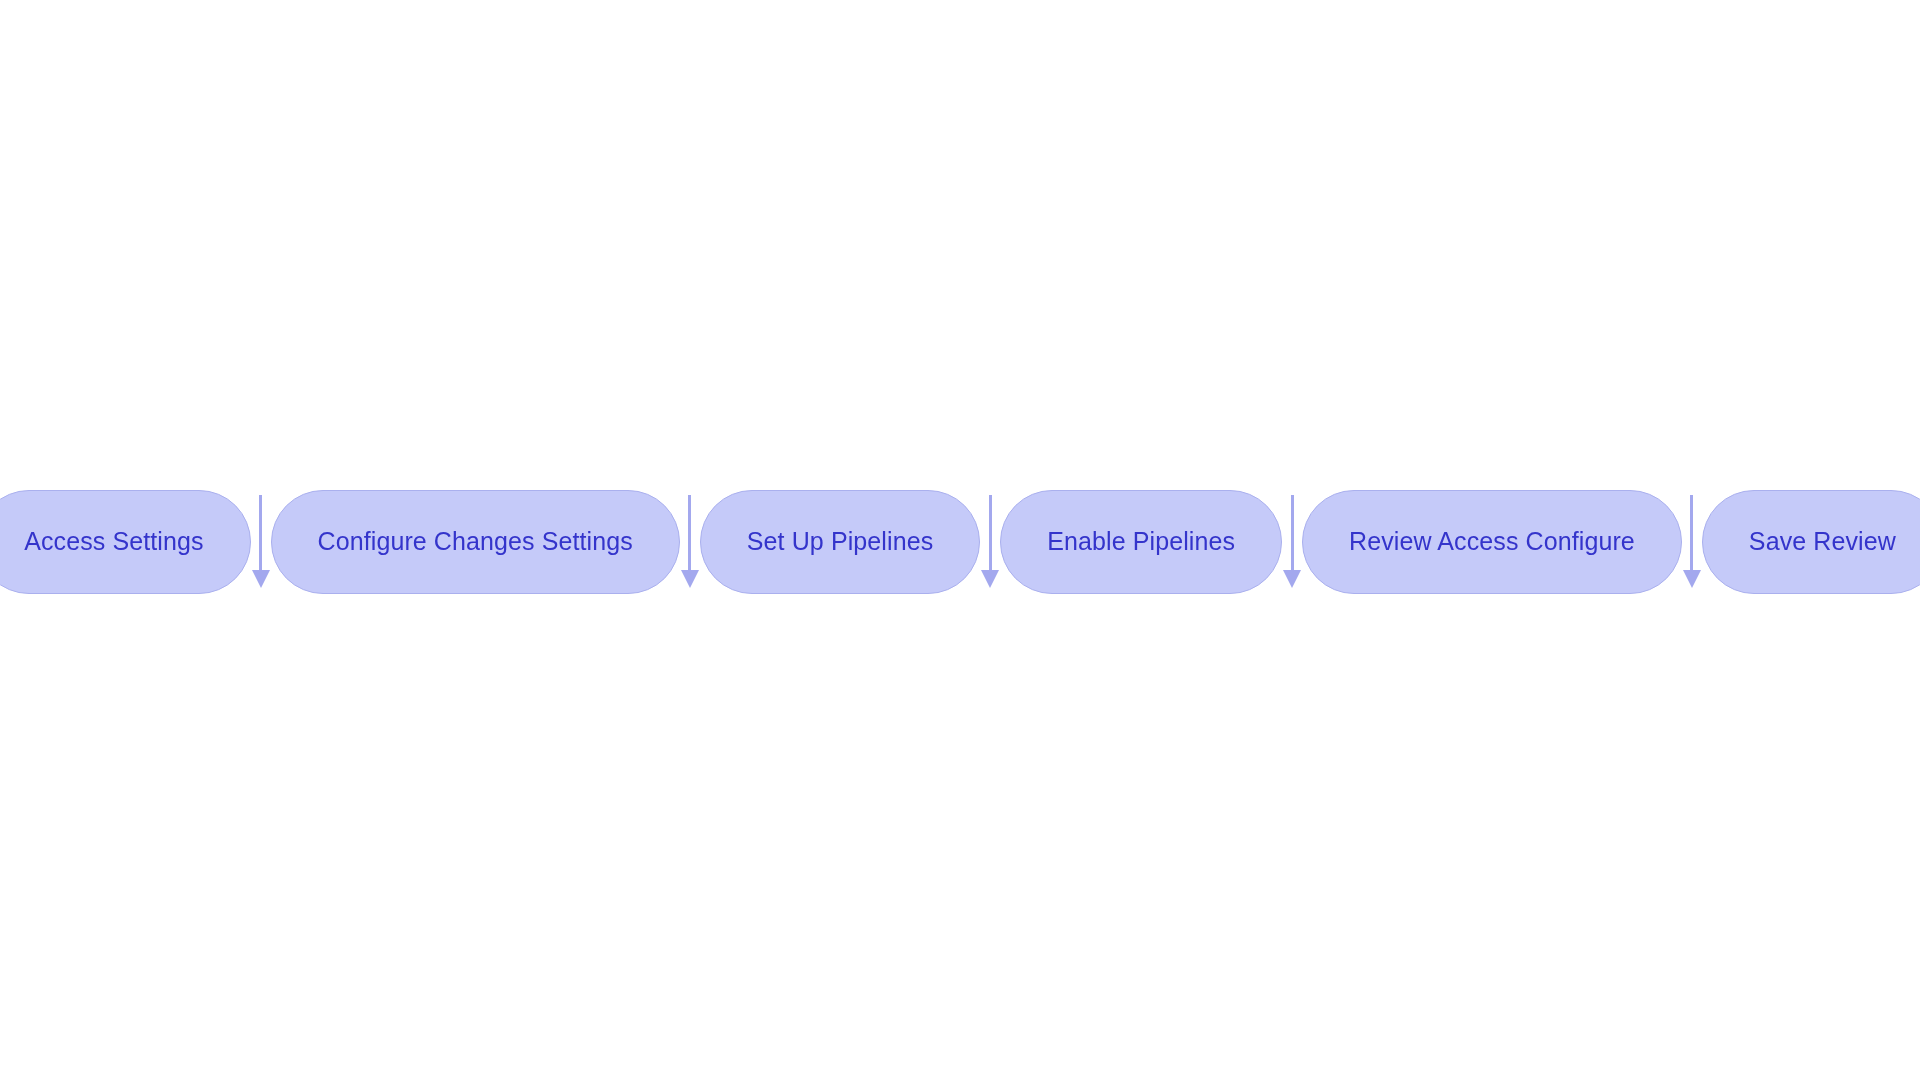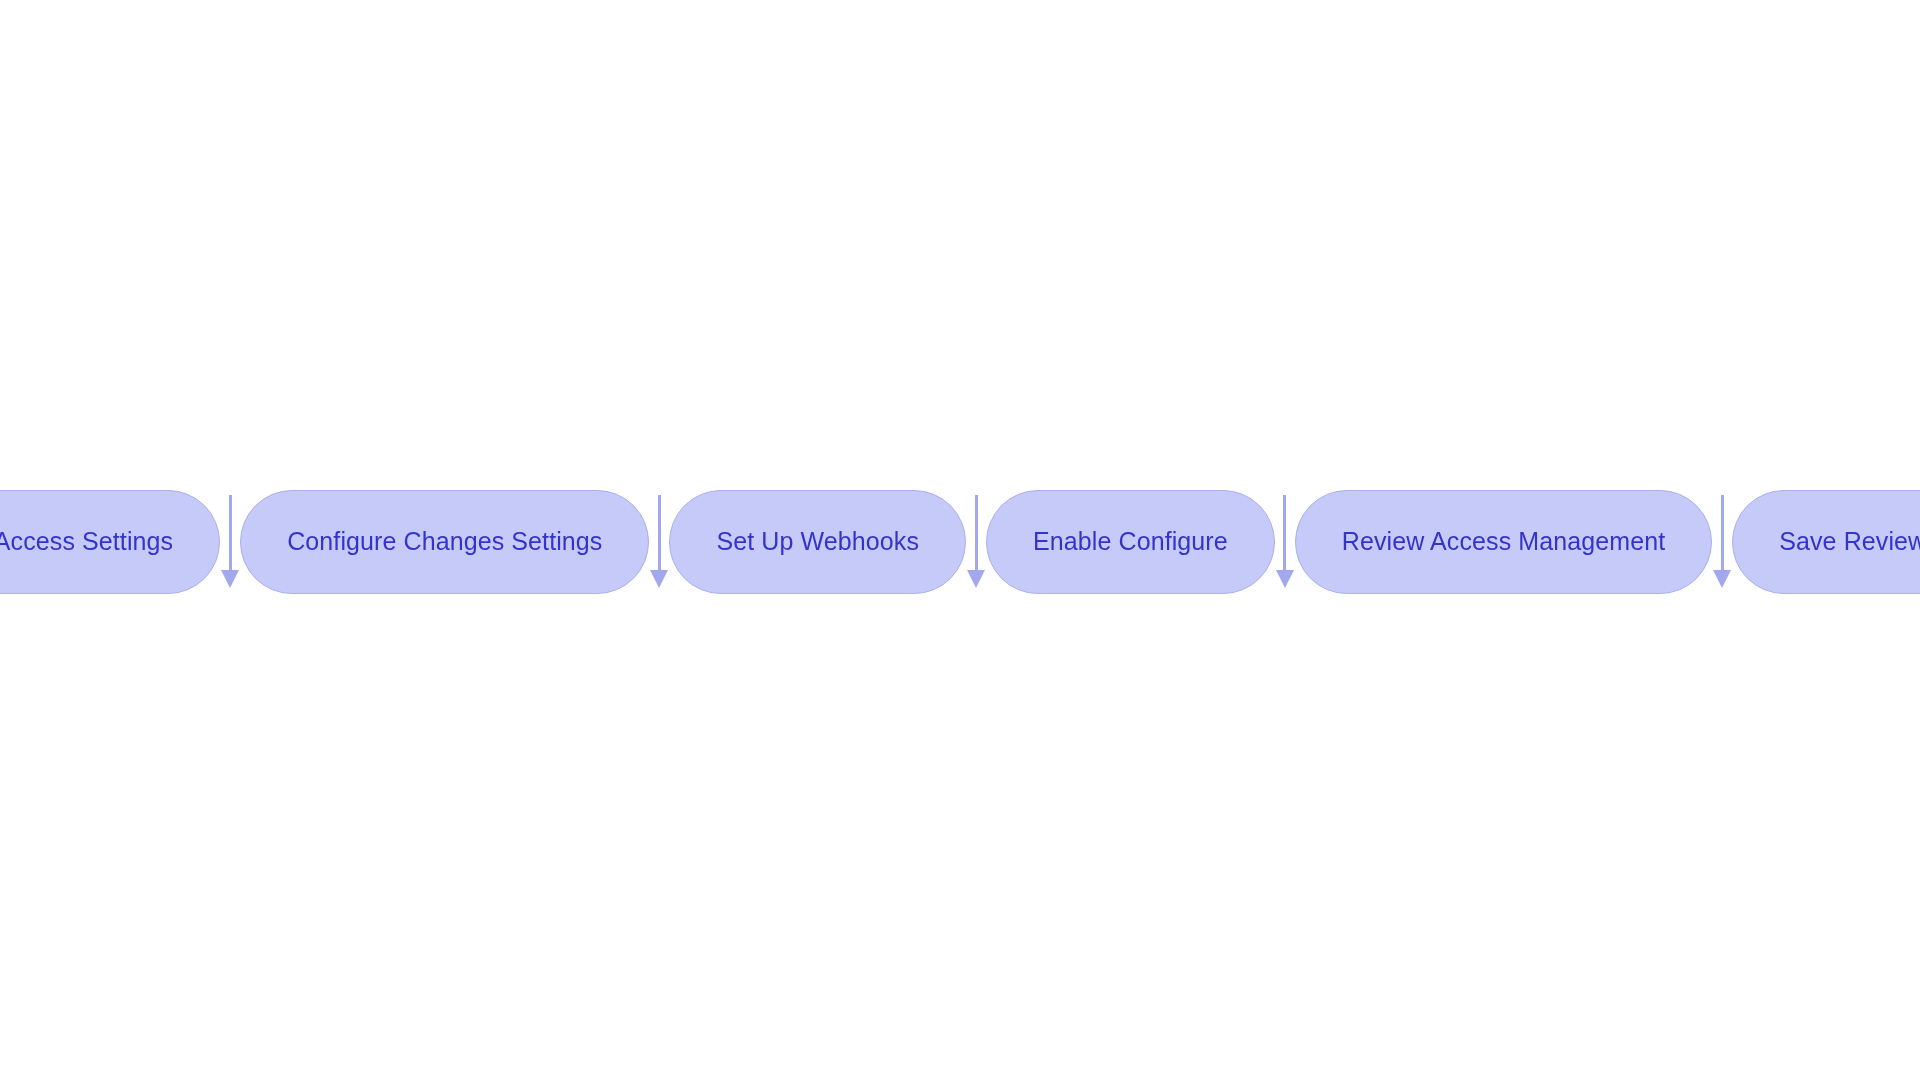--- a/index.html
+++ b/index.html
@@ -104,39 +104,39 @@
     <div class="node">
       <span class="node-label">Configure Changes Settings</span>
     </div>
 
     <div class="connector" style="height:93px;">
       <div class="connector-line"></div>
       <div class="connector-head"></div>
     </div>
 
     <div class="node">
-      <span class="node-label">Set Up Webhooks</span>
+      <span class="node-label">Set Up Pipelines</span>
     </div>
 
     <div class="connector" style="height:93px;">
       <div class="connector-line"></div>
       <div class="connector-head"></div>
     </div>
 
     <div class="node">
-      <span class="node-label">Enable Configure</span>
+      <span class="node-label">Enable Pipelines</span>
     </div>
 
     <div class="connector" style="height:93px;">
       <div class="connector-line"></div>
       <div class="connector-head"></div>
     </div>
 
     <div class="node">
-      <span class="node-label">Review Access Management</span>
+      <span class="node-label">Review Access Configure</span>
     </div>
 
     <div class="connector" style="height:93px;">
       <div class="connector-line"></div>
       <div class="connector-head"></div>
     </div>
 
     <div class="node">
       <span class="node-label">Save Review</span>
     </div>

